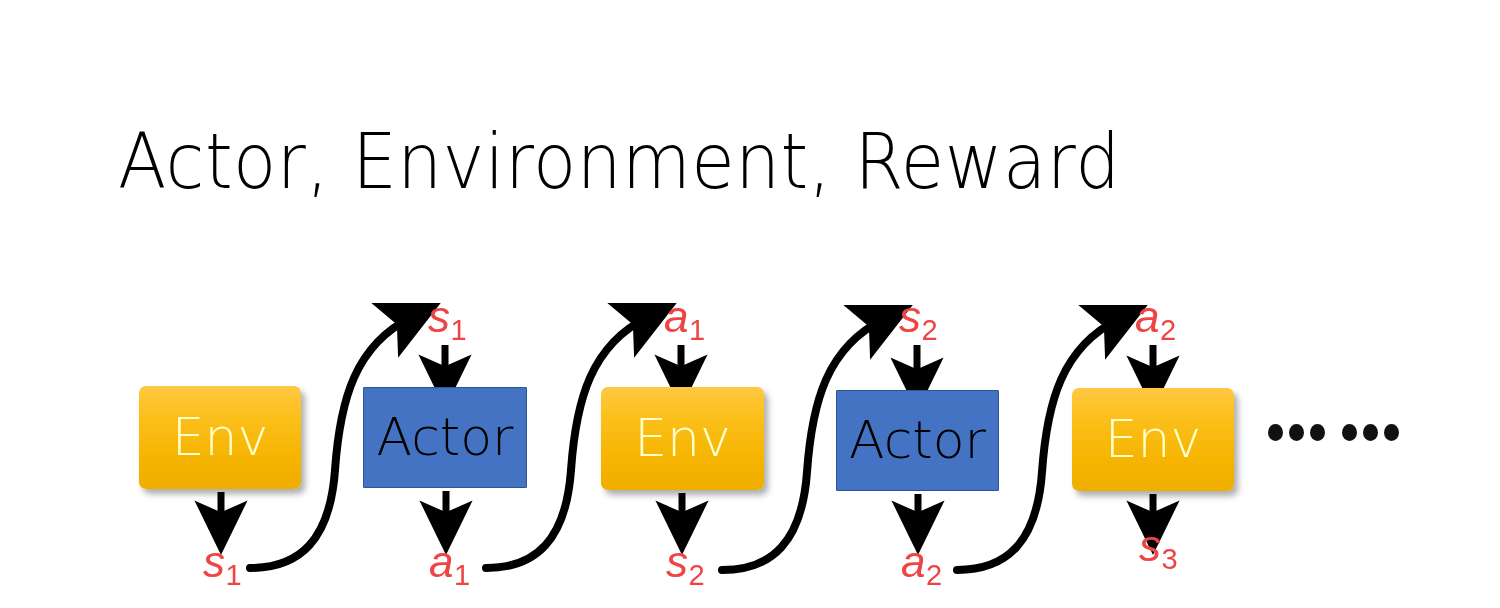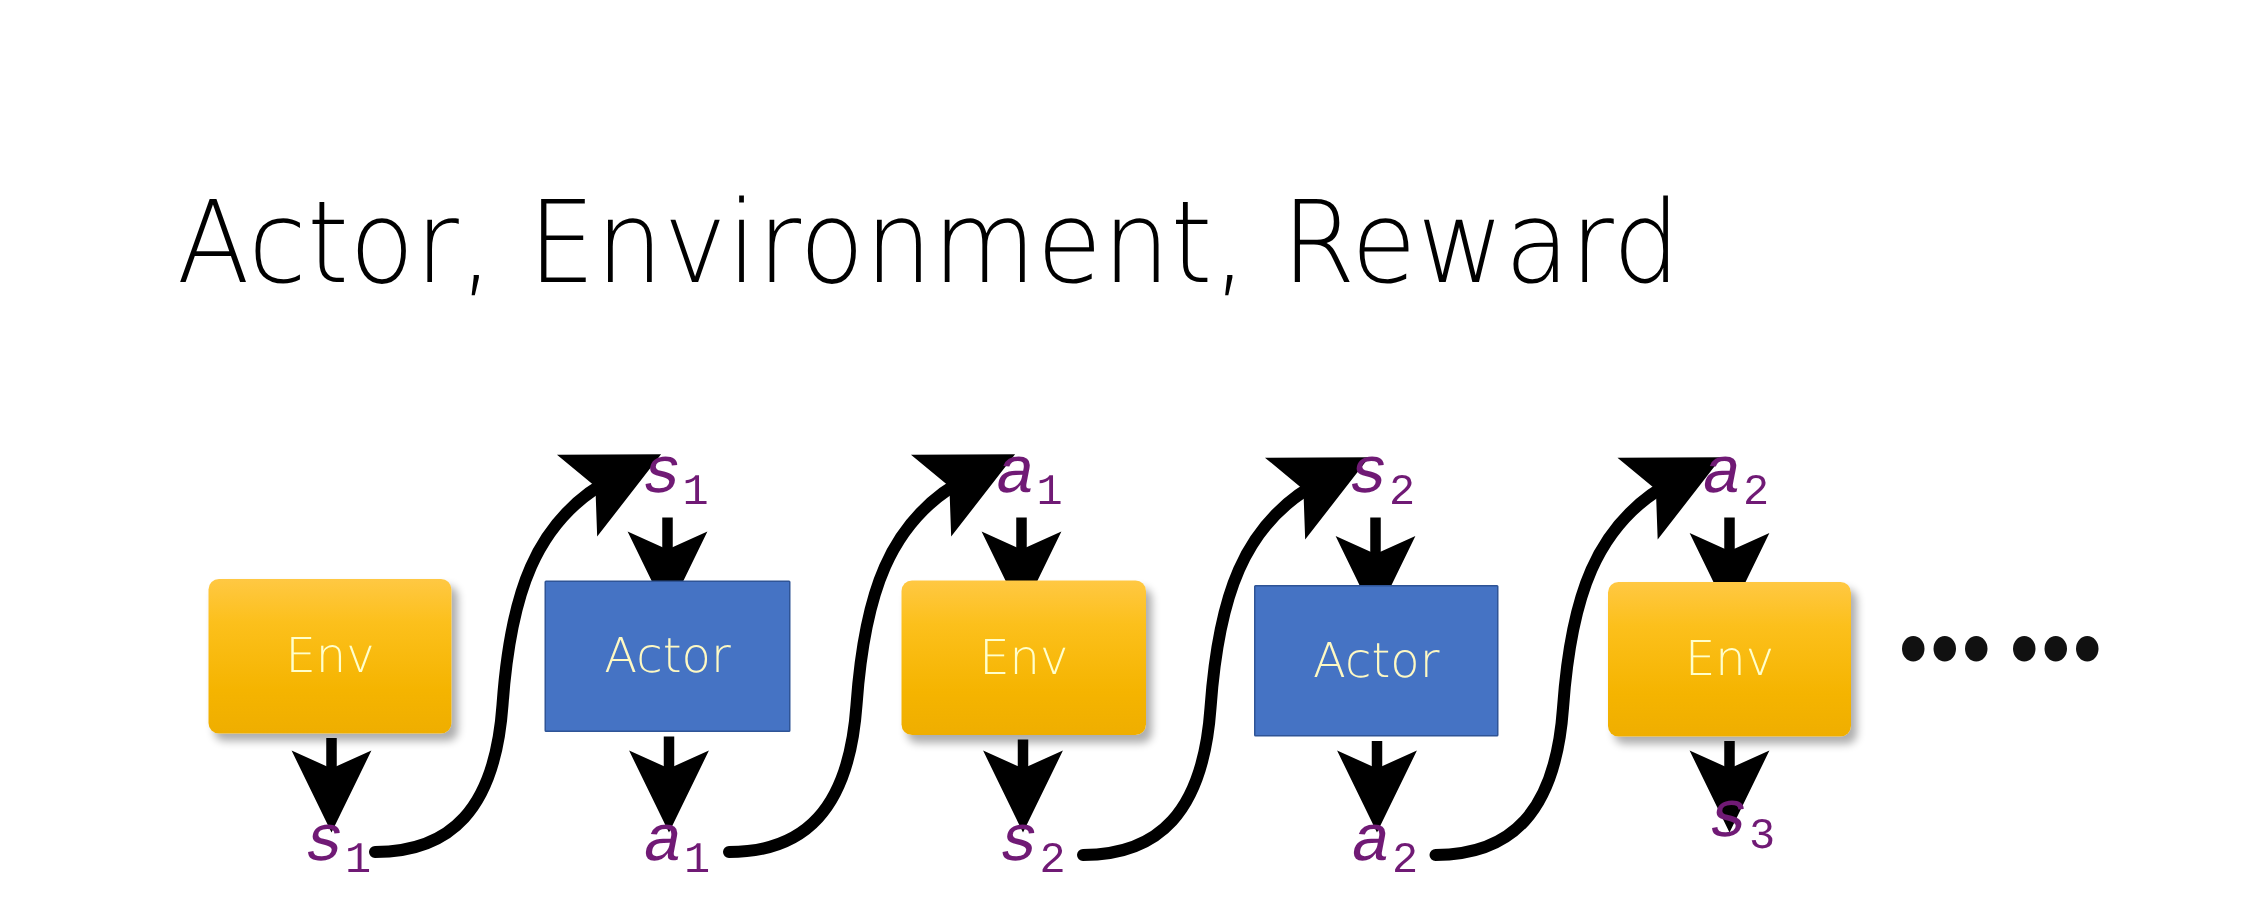--- a/index.html
+++ b/index.html
@@ -59,51 +59,51 @@
 
   
   .node-box {
     position: absolute;
     box-sizing: border-box;
     display: flex;
     align-items: center;
     justify-content: center;
     font-family: "DejaVu Sans", sans-serif;
     font-weight: 300;
-    font-size: 32px;
+    font-size: 52px;
     line-height: 1;
     white-space: nowrap;
   }
   .node-box .node-label {
     display: block;
     transform: translateY(-1px);
   }
 
   .node-env {
     background: linear-gradient(to bottom, #FFC843 0%, #FCC01C 28%, #F5B400 72%, #EFAE00 100%);
     border-radius: 7px;
     color: #FFFFCC;
     box-shadow: 4px 5px 6px rgba(0,0,0,0.32);
   }
 
   .node-actor {
     background: #4573C4;
     border: 1px solid #2F5496;
     border-radius: 1px;
-    color: #fef9c3;
+    color: #000000;
   }
 
   
   .math-label {
     position: absolute;
-    font-family: Liberation Mono, monospace;
+    font-family: Liberation Sans, sans-serif;
     font-style: italic;
     font-size: 44px;
     line-height: 1;
-    color: #701a75;
+    color: #ef4444;
     white-space: nowrap;
   }
   .math-label .sub {
     font-size: 0.66em;
     font-style: normal;
     vertical-align: -0.28em;
     margin-left: 0.02em;
     letter-spacing: 0;
   }
 

